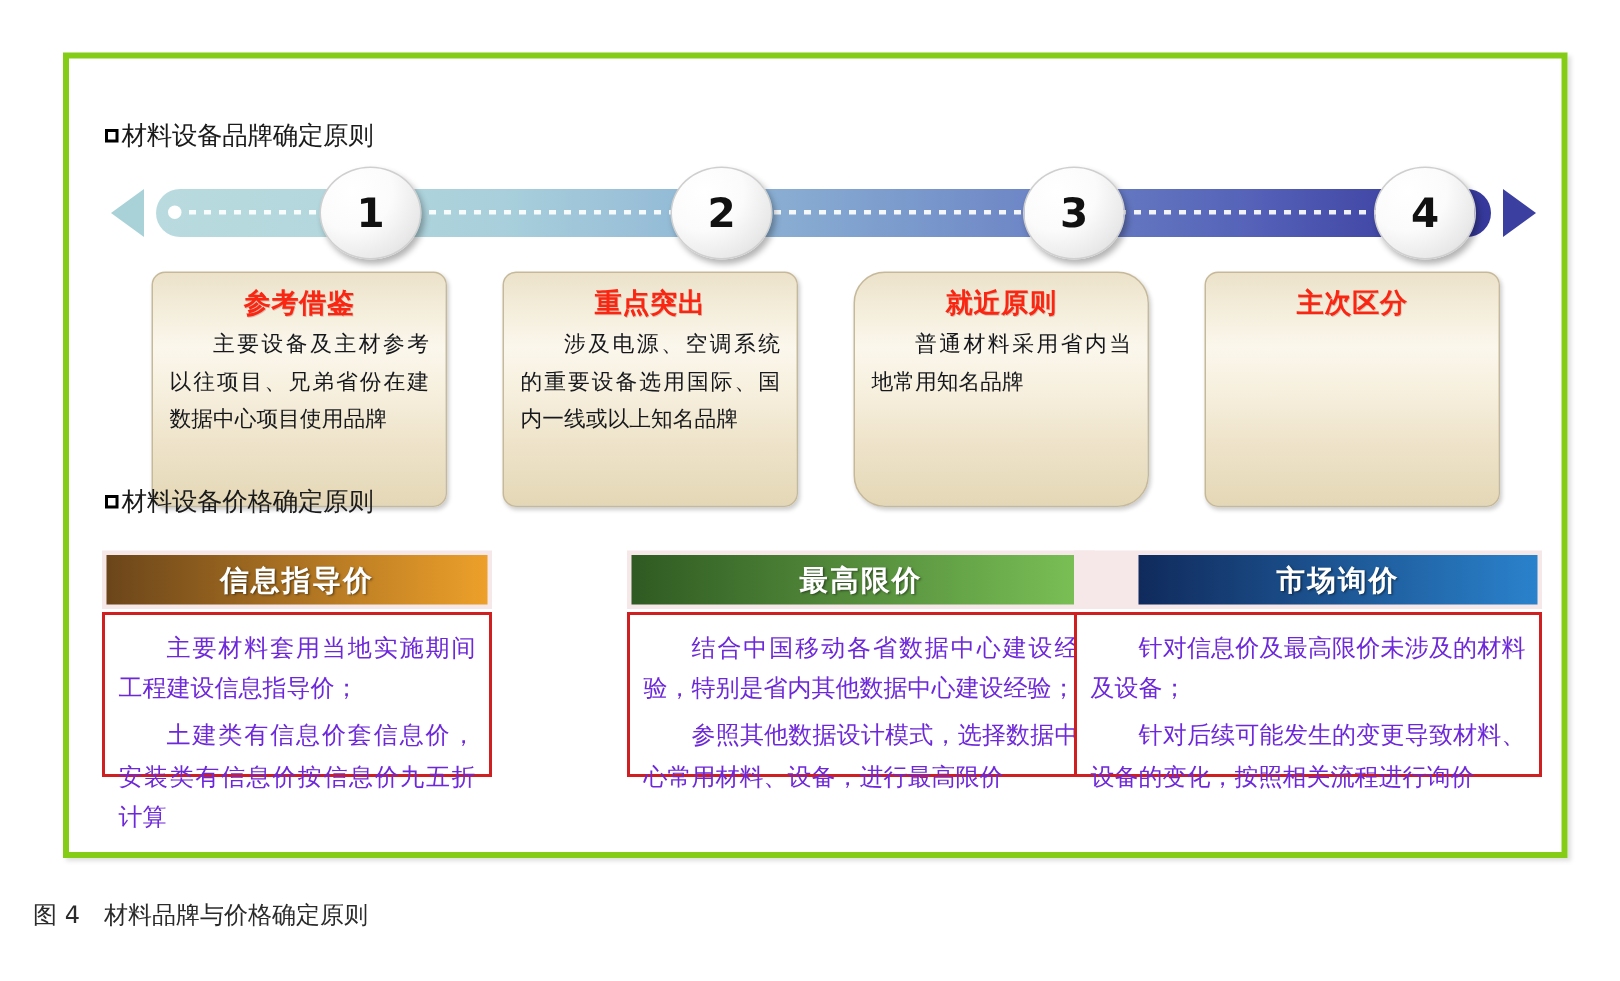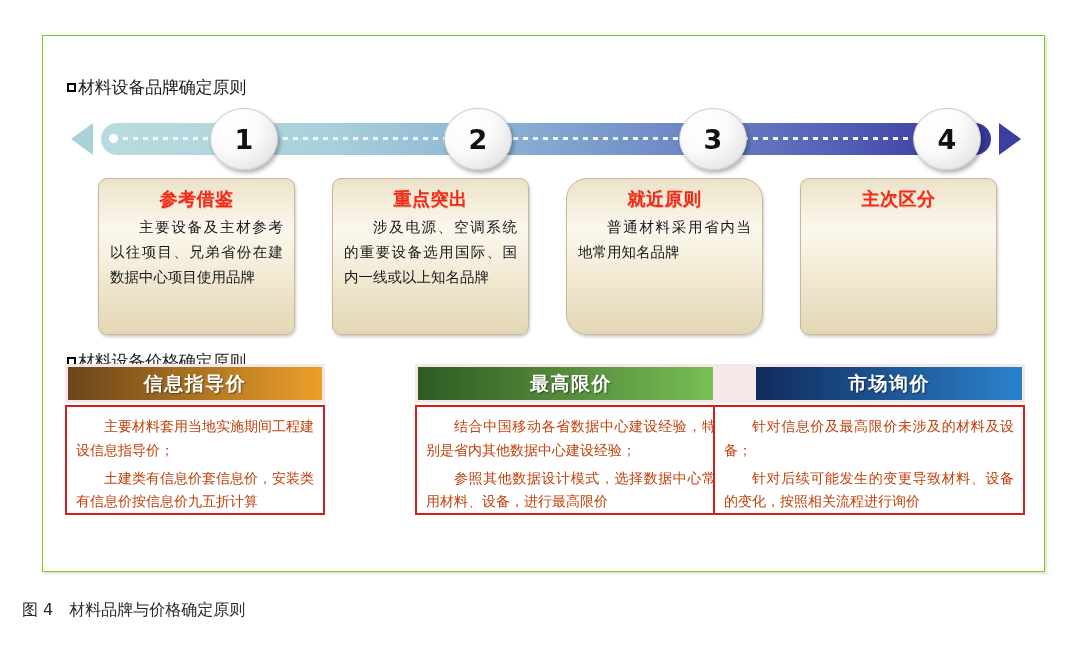--- a/index.html
+++ b/index.html
@@ -16,21 +16,21 @@
   }
 
   
   #figure-frame {
     position: absolute;
     left: 42px;
     top: 35px;
     width: 1003px;
     height: 537px;
     background: #ffffff;
-    border: 1px solid #84cc16;
+    border: 4px solid #84cc16;
     box-shadow: 2px 2px 3px rgba(0,0,0,0.13);
     box-sizing: border-box;
   }
 
   
   .section-heading {
     position: absolute;
     font-size: 17px;
     color: #1a1a1a;
     font-weight: 400;
@@ -40,21 +40,21 @@
   .section-heading .bullet-square {
     display: inline-block;
     width: 9px;
     height: 9px;
     border: 2.5px solid #000;
     box-sizing: border-box;
     margin-right: 2px;
     vertical-align: 1px;
   }
   #heading-brand { left: 24px; top: 40px; }
-  #heading-price { left: 24px; top: 314px; }
+  #heading-price { left: 24px; top: 284px; }
 
   
   #process-arrow {
     position: absolute;
     left: 24px;
     top: 74px;
     width: 960px;
     height: 58px;
   }
   #arrow-bar {
@@ -218,22 +218,22 @@
   }
   .price-textbox {
     border: 2px solid #d01f20;
     box-sizing: border-box;
     background: #ffffff;
     height: 110px;
     padding: 8px 9px 0 9px;
     margin-top: 2px;
   }
   .price-para {
-    font-size: 14px;
-    color: #c2410c;
+    font-size: 16px;
+    color: #6d28d9;
     line-height: 1.70;
     text-indent: 2em;
     text-align: justify;
     text-justify: inter-ideograph;
     font-weight: 500;
     margin: 0 0 4px 0;
   }
 
   
   #figure-caption {

